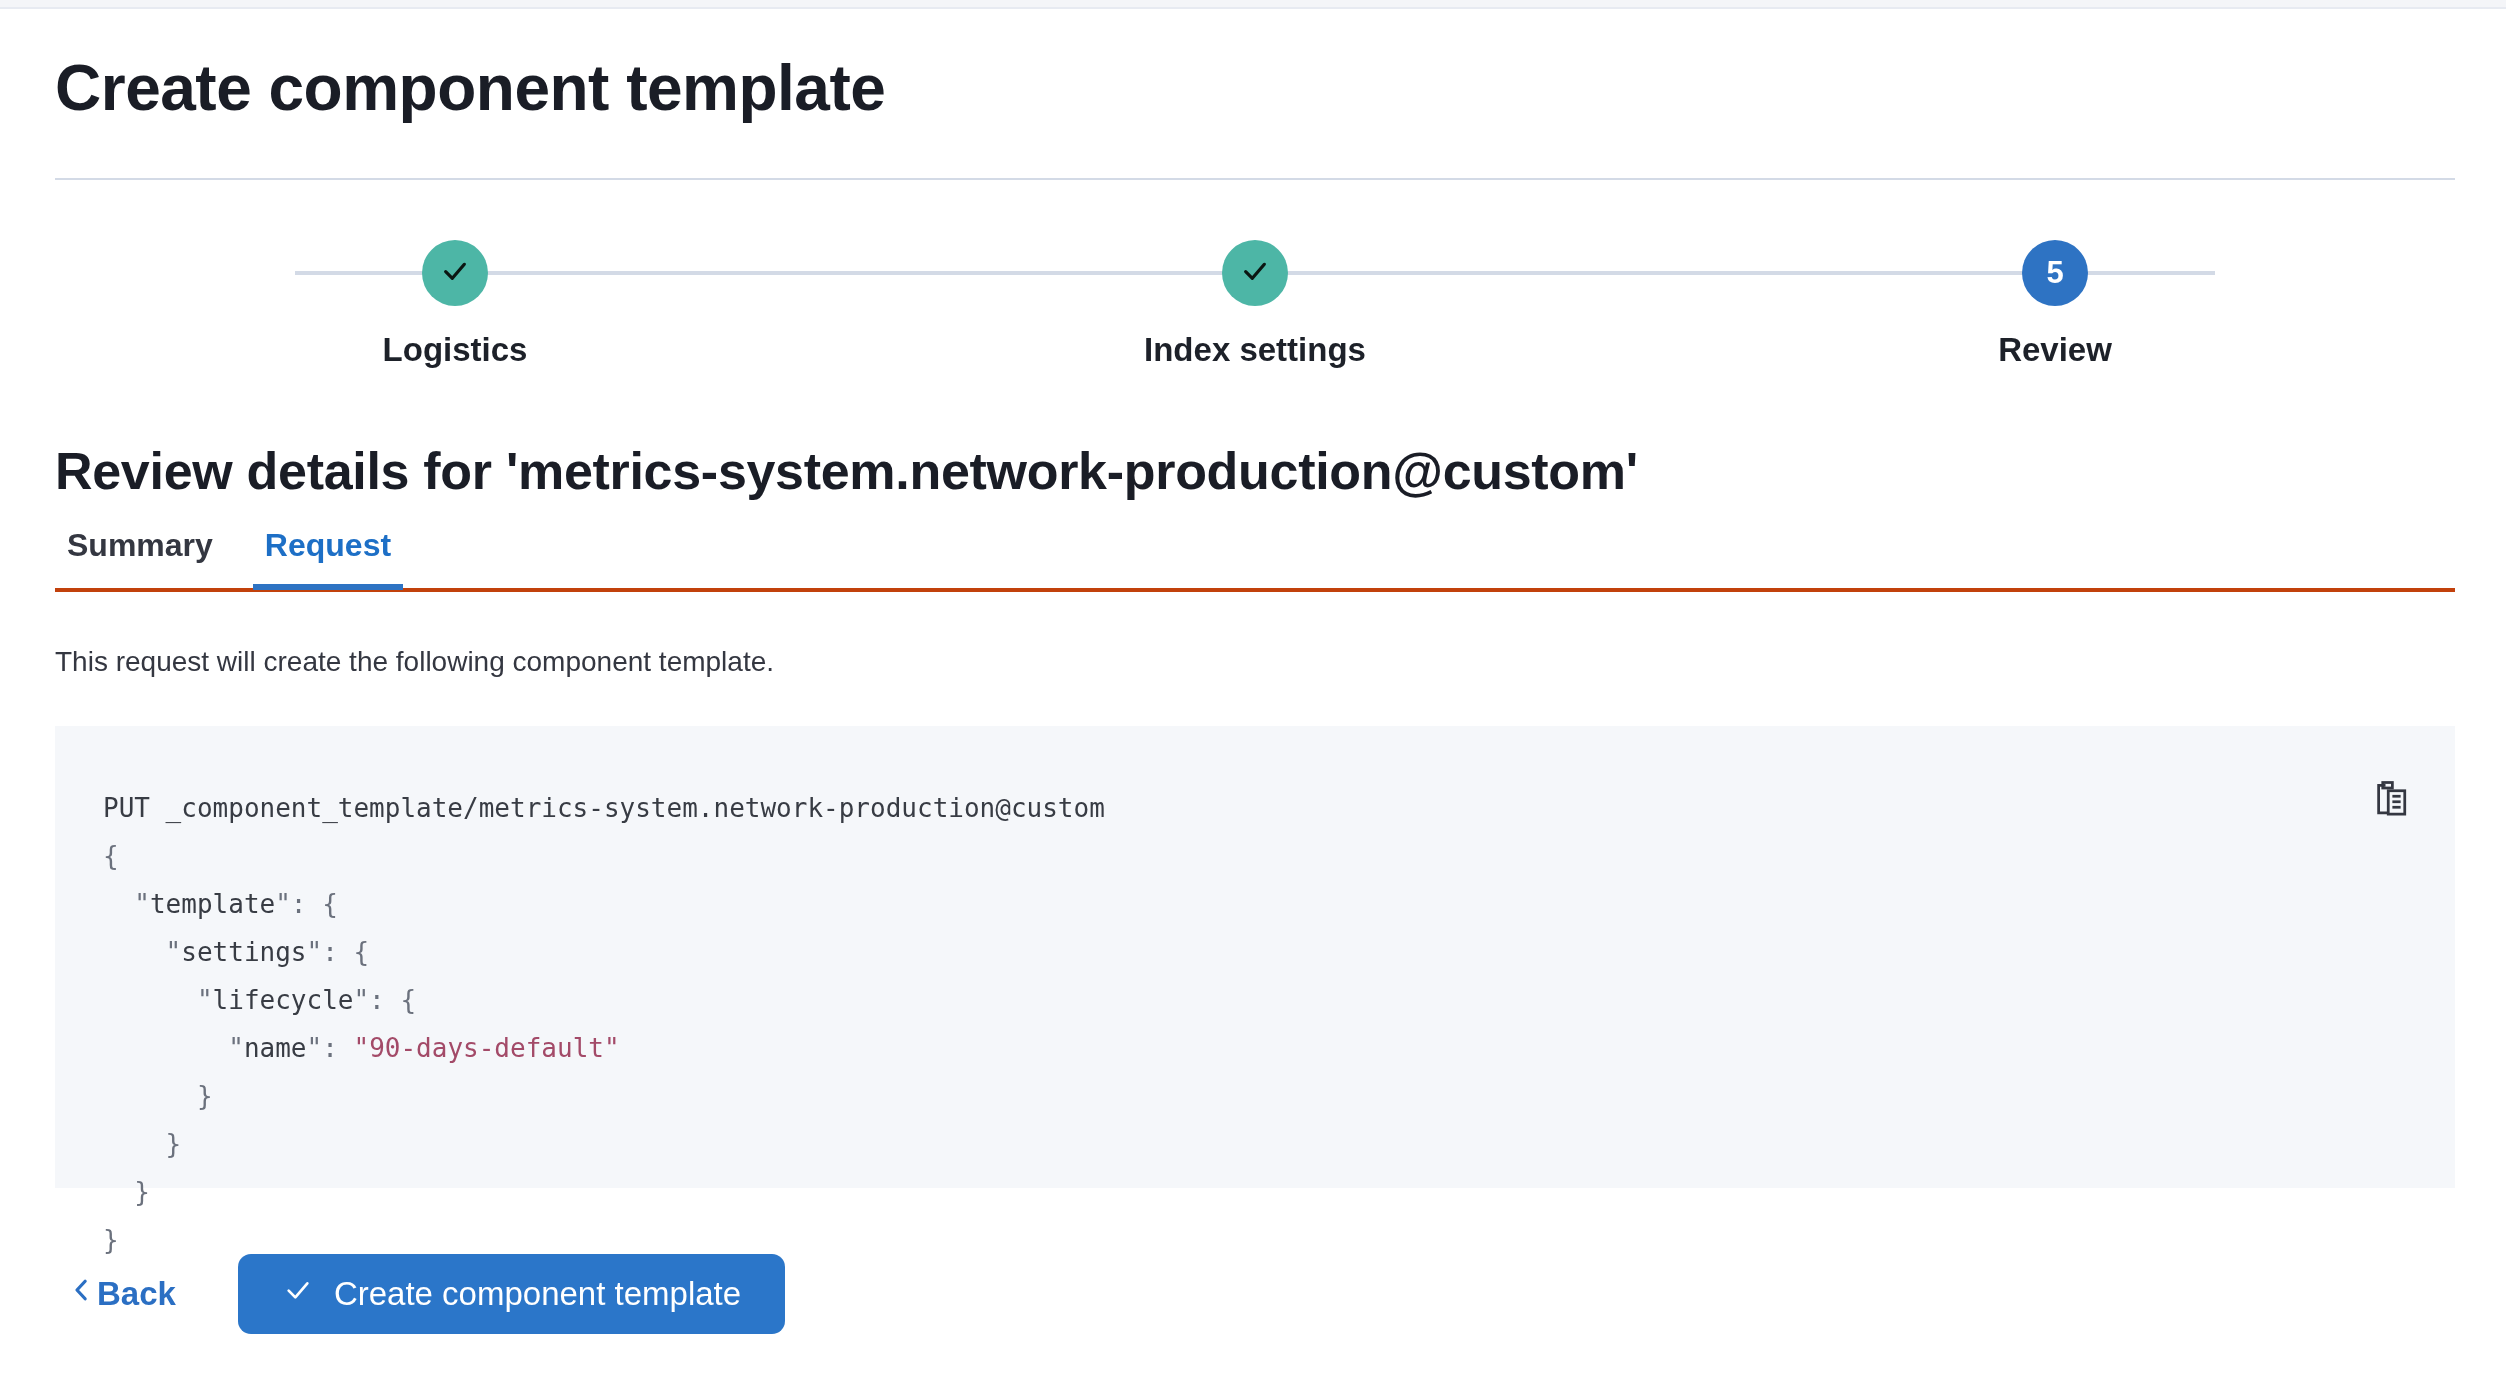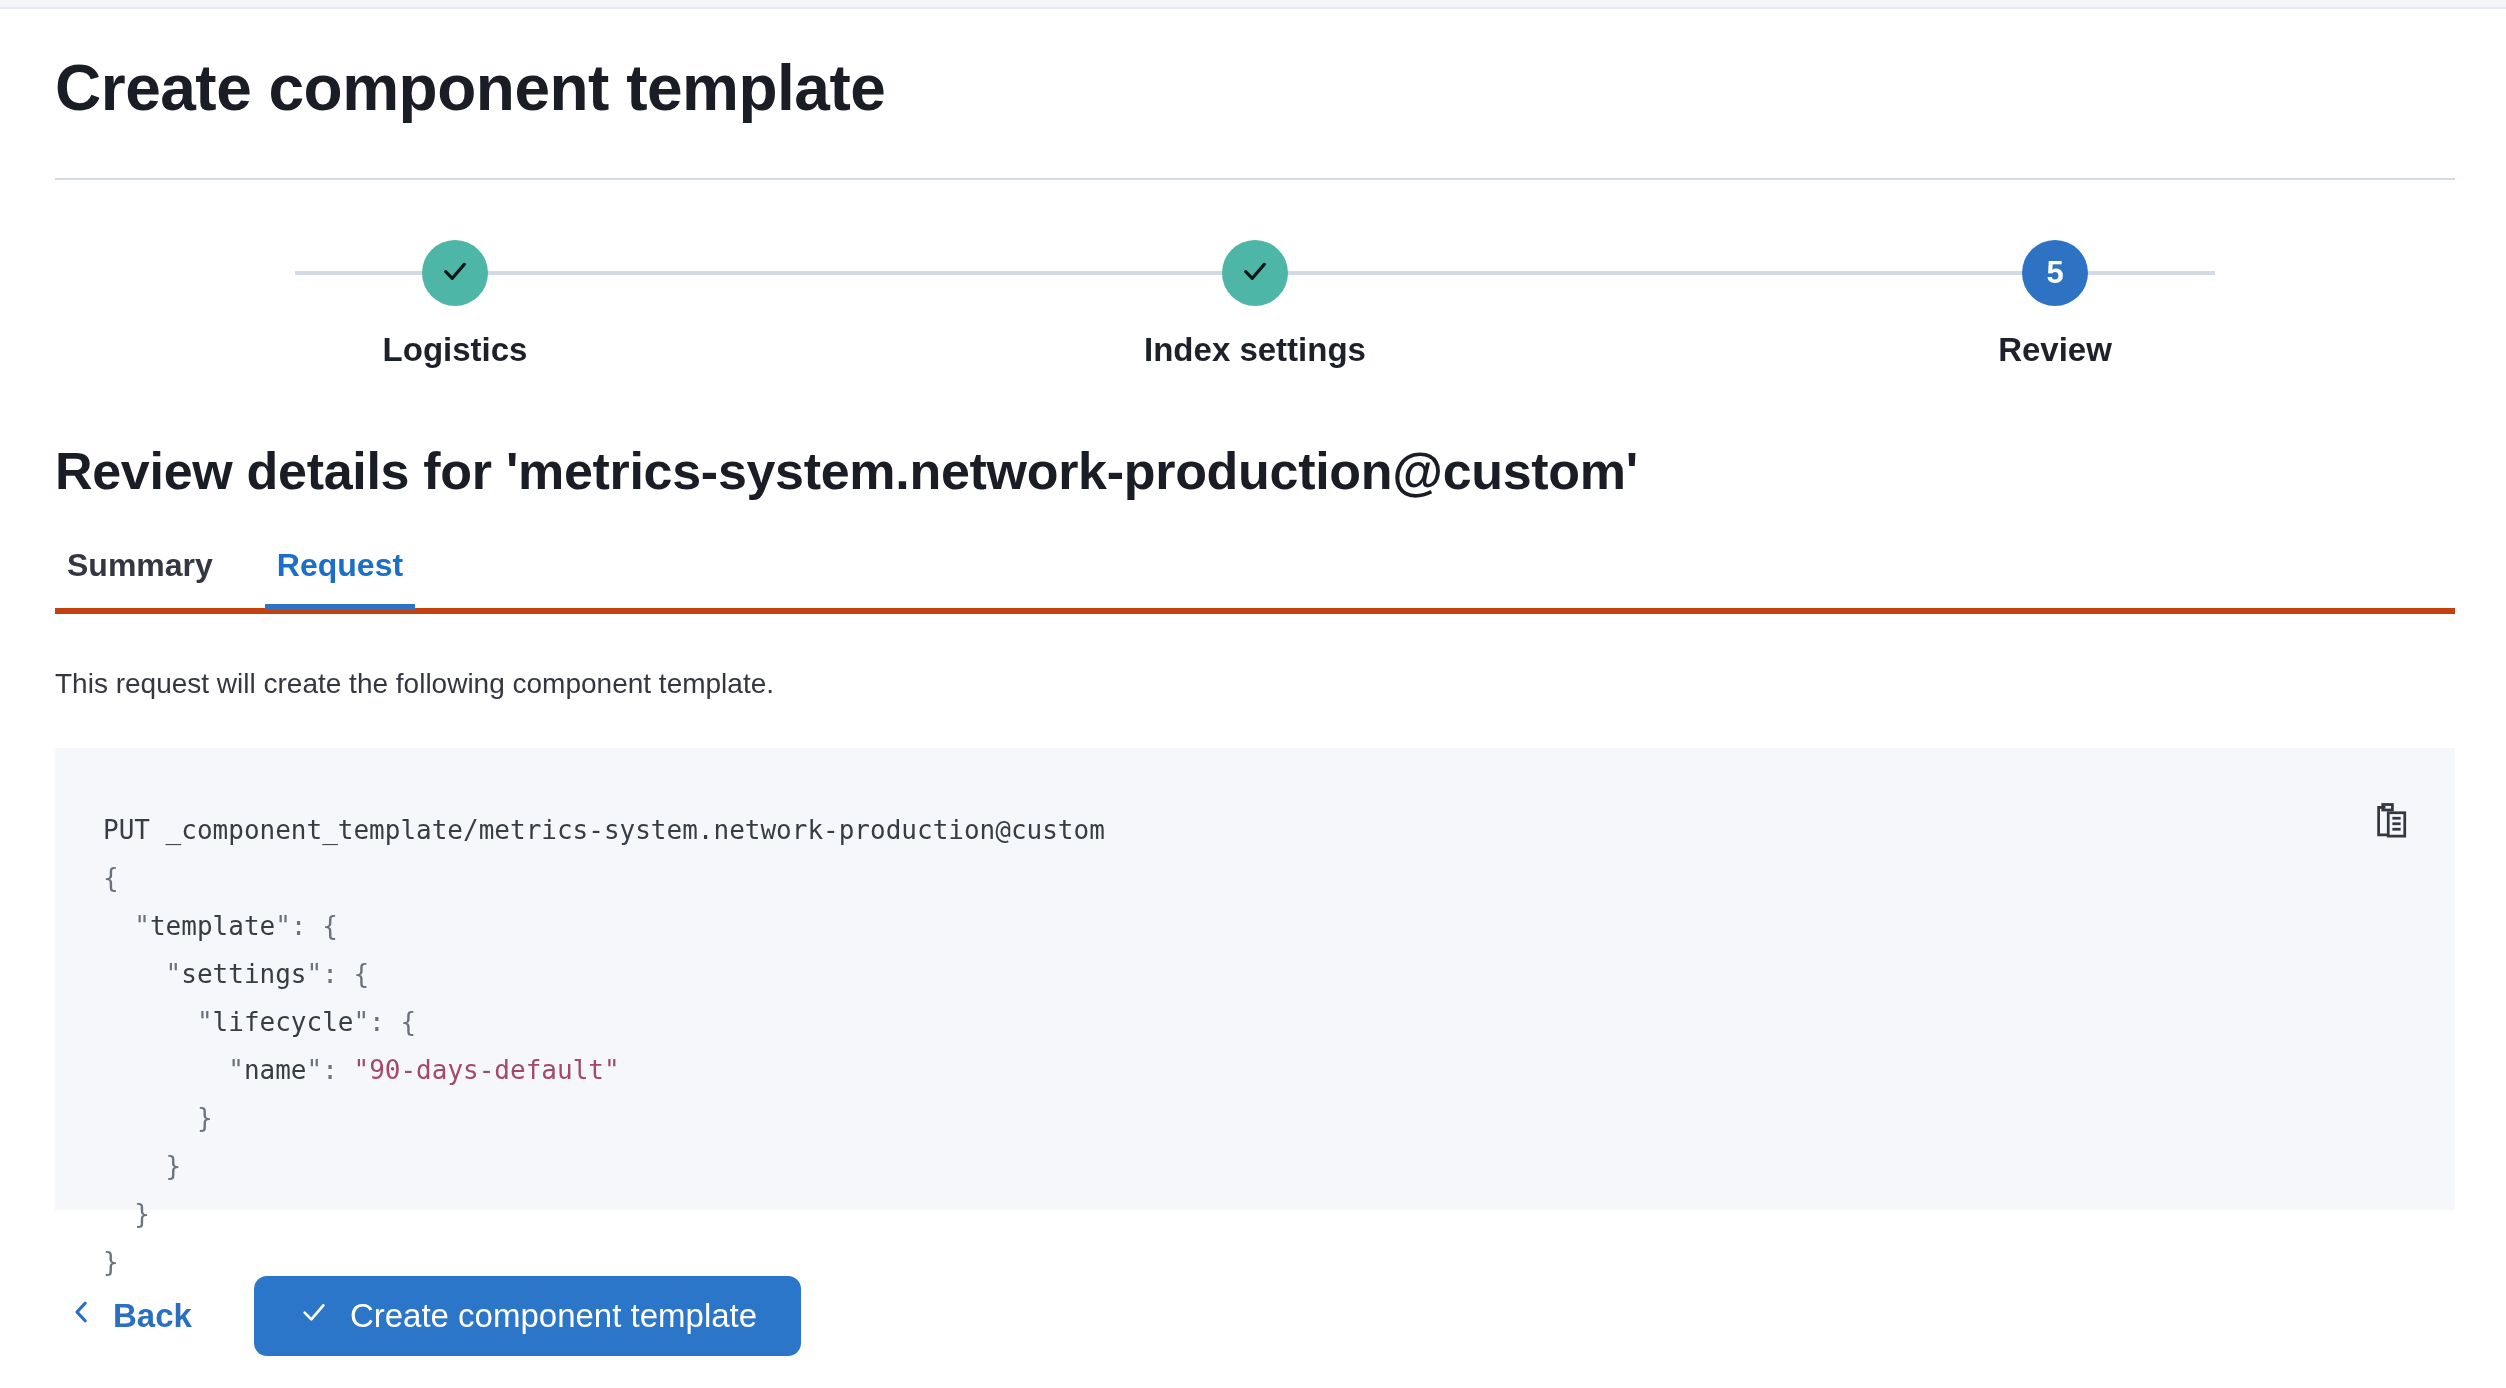--- a/index.html
+++ b/index.html
@@ -26,21 +26,21 @@
   .circle.current  { background:#2e73c3; }
   .circle .num { color:#fff; font-size:31px; font-weight:700; }
   .step-label { margin-top:25px; font-size:33px; font-weight:700; color:#1d2129; }
   .step-label.underlined { text-decoration:underline; text-decoration-thickness:3px; text-underline-offset:7px; }
 
   
   .review-heading { margin-top:67px; font-size:52px; line-height:64px; font-weight:700;
                     color:#1a1d26; letter-spacing:-0.3px; }
 
   
-  .tabs { margin-top:44px; display:flex; gap:40px; border-bottom:6px solid #c2410c; }
+  .tabs { margin-top:24px; display:flex; gap:28px; border-bottom:4px solid #c2410c; }
   .tab { padding:0 12px 24px 12px; font-size:32px; font-weight:700; color:#343741;
          position:relative; cursor:pointer; }
   .tab.selected { color:#1d6fc6; }
   .tab.selected::after { content:""; position:absolute; left:0; right:0; bottom:-2px;
                          height:6px; background:#2e73c3; }
 
   .description { margin-top:50px; font-size:28px; line-height:40px; color:#343741; }
 
   
   .code-block { position:relative; margin-top:44px; width:2400px; height:462px;
@@ -50,21 +50,21 @@
   .seg-plain { color:#383c44; }
   .seg-key   { color:#383c44; }
   .seg-punct { color:#6b717d; }
   .seg-str   { color:#a34a68; }
   .copy-btn { position:absolute; top:50px; right:40px; width:48px; height:48px;
               background:none; border:none; cursor:pointer; display:flex;
               align-items:center; justify-content:center; }
 
   
   .footer { margin-top:66px; display:flex; align-items:center; }
-  .back-link { display:flex; align-items:center; gap:16px; color:#2b6fc3;
+  .back-link { display:flex; align-items:center; color:#2b6fc3;
                font-size:33px; font-weight:600; cursor:pointer; padding:0 12px; }
   .primary-btn { margin-left:50px; height:80px; padding:0 44px; border:none;
                  border-radius:13px; background:#2b76c9; color:#fff; font-size:33px;
                  font-weight:500; display:flex; align-items:center; gap:20px;
                  cursor:pointer; font-family:"Liberation Sans", sans-serif; }
 </style>
 </head>
 <body>
 
 <div class="top-edge"></div>

